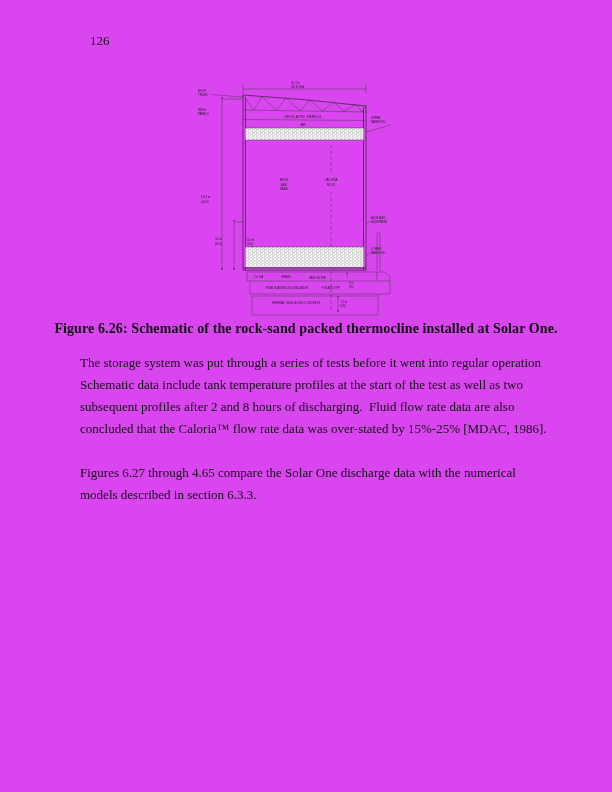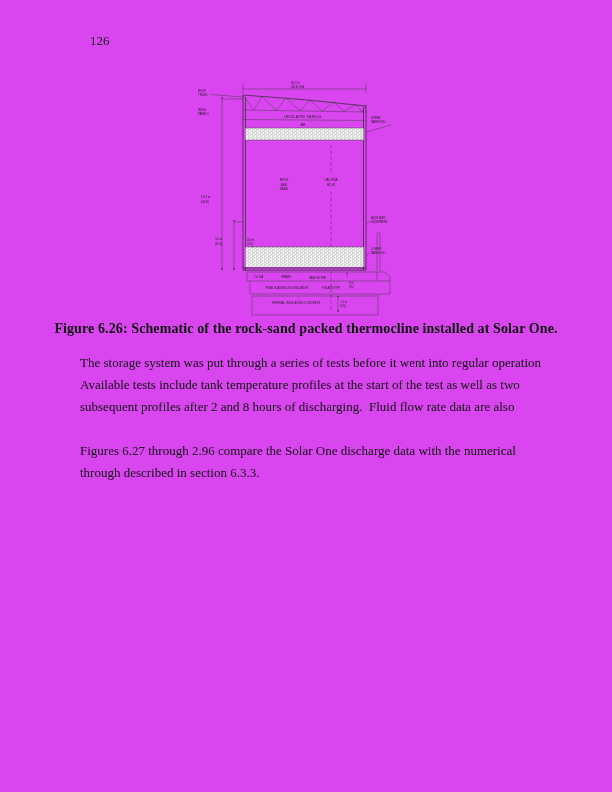--- a/index.html
+++ b/index.html
@@ -154,20 +154,21 @@
       <text x="340.5" y="303" font-size="2.6">1.2 m</text>
       <text x="340.5" y="306.8" font-size="2.6">(4 ft)</text>
       <line class="dash" x1="331" y1="272" x2="331" y2="312"></line>
     </g>
   </svg>
 
   <div id="figure-caption">Figure 6.26: Schematic of the rock-sand packed thermocline installed at Solar One.</div>
 
   <div id="body-text">
     <div class="line">The storage system was put through a series of tests before it went into regular operation</div>
-    <div class="line">Available tests include tank temperature profiles at the start of the test as well as two</div>
+    <div class="line">Schematic data include tank temperature profiles at the start of the test as well as two</div>
     <div class="line">subsequent profiles after 2 and 8 hours of discharging.  Fluid flow rate data are also</div>
+    <div class="line">concluded that the Caloria™ flow rate data was over-stated by 15%-25% [MDAC, 1986].</div>
     <div class="para-gap"></div>
-    <div class="line">Figures 6.27 through 2.96 compare the Solar One discharge data with the numerical</div>
-    <div class="line">through described in section 6.3.3.</div>
+    <div class="line">Figures 6.27 through 4.65 compare the Solar One discharge data with the numerical</div>
+    <div class="line">models described in section 6.3.3.</div>
   </div>
 
 </div>
 
 </body></html>

